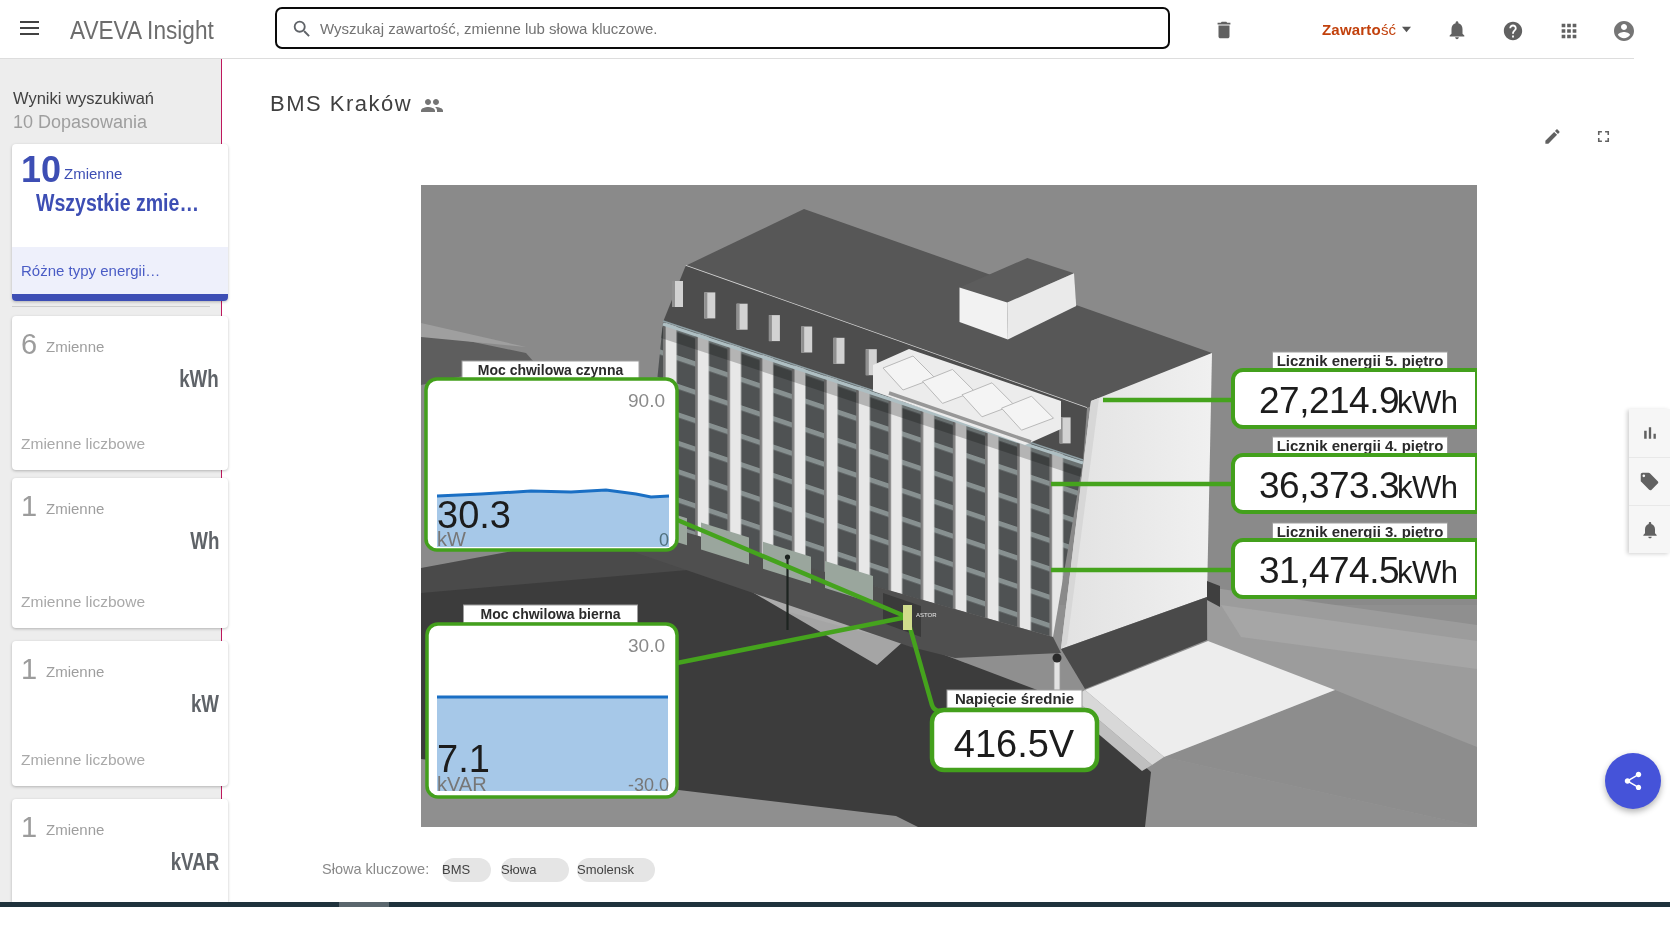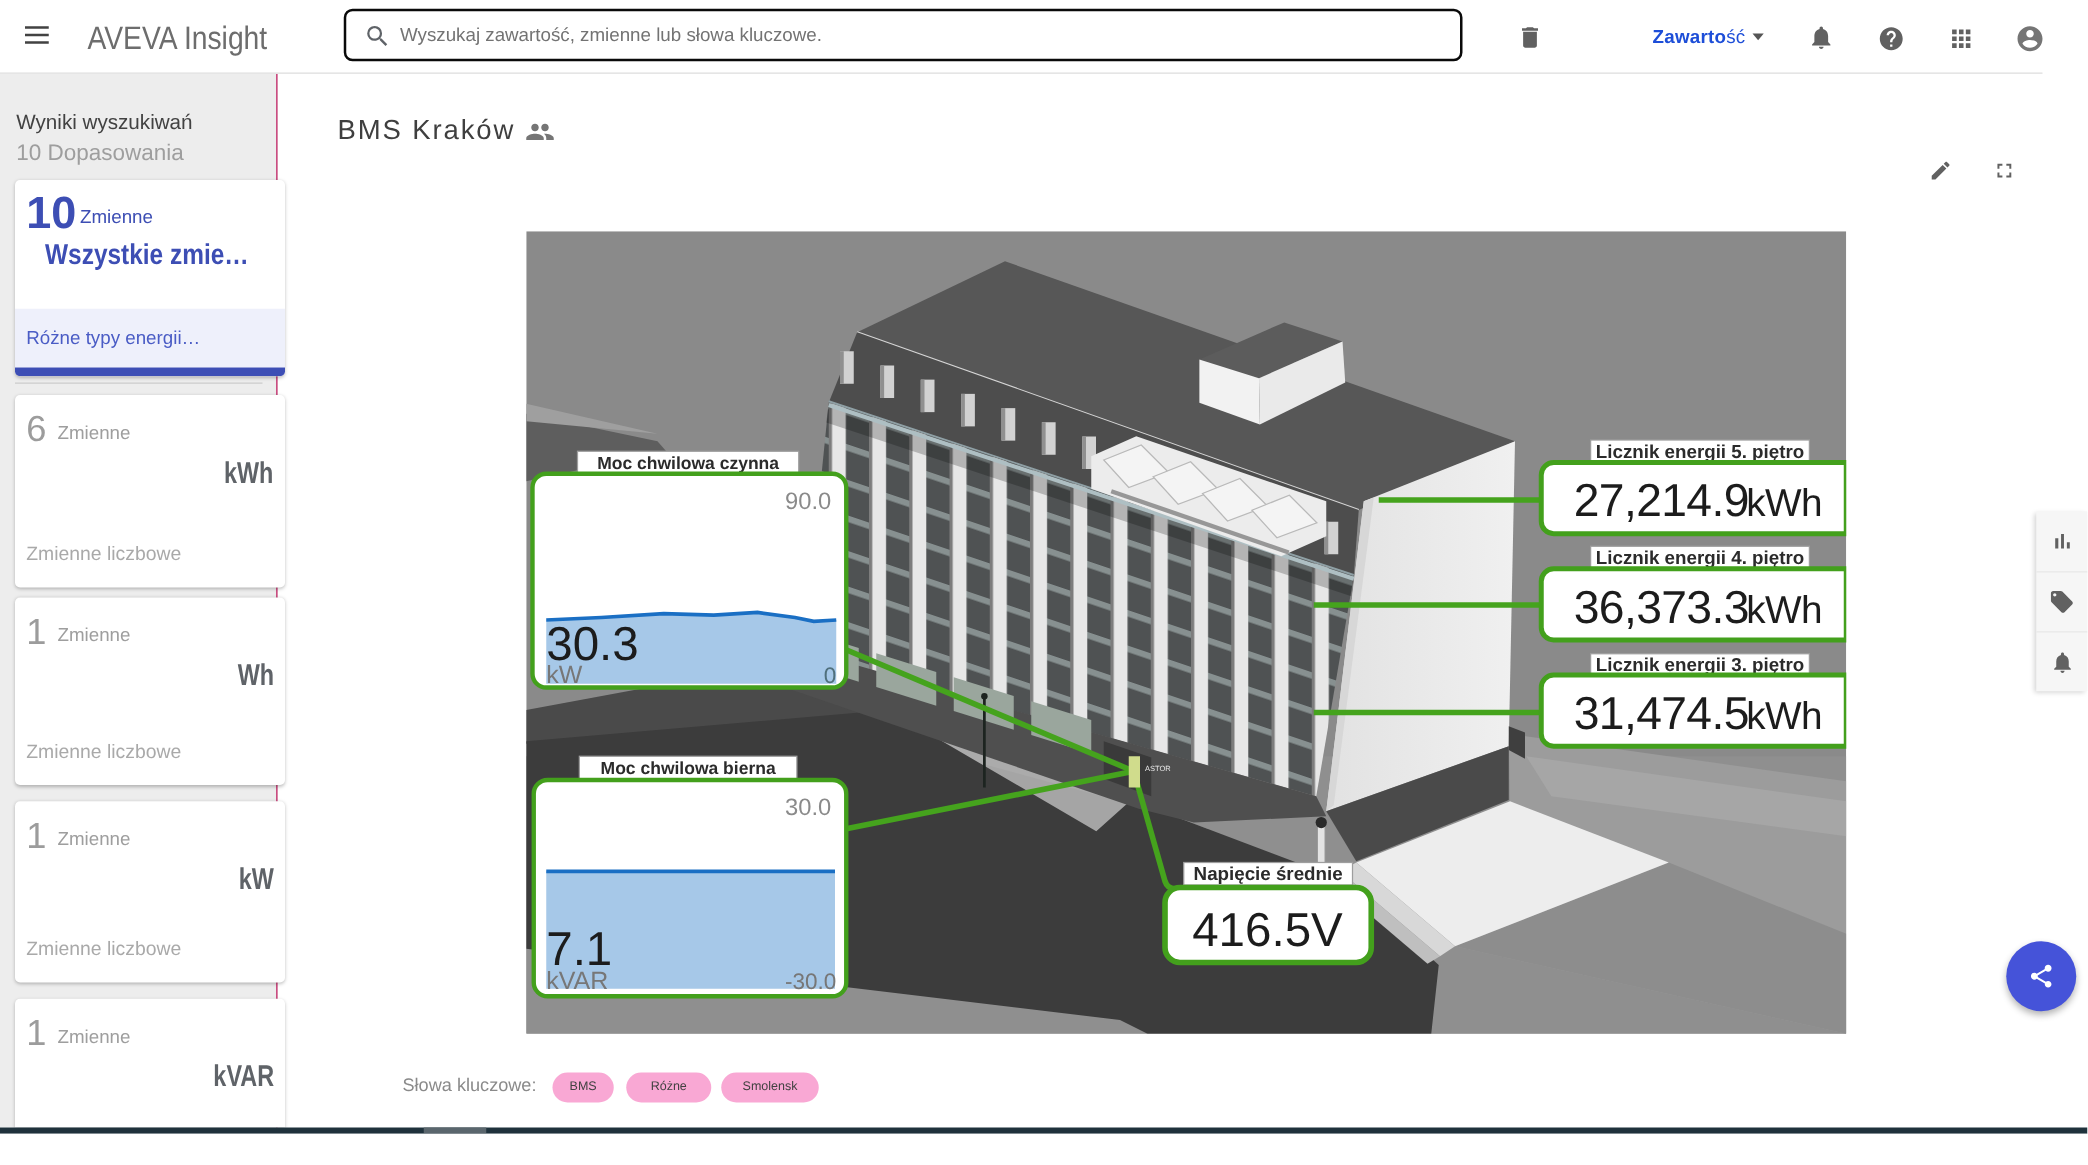--- a/index.html
+++ b/index.html
@@ -17,21 +17,21 @@
 #side .sub{position:absolute;left:13px;top:53px;font-size:18px;color:#9e9e9e}
 .card{position:absolute;left:12px;width:216px;background:#fff;border-radius:4px;box-shadow:0 1px 3px rgba(0,0,0,.25)}
 .bignum{position:absolute;left:9px;top:12px;font-size:29px;color:#9c9c9c}
 .zmt{position:absolute;left:34px;top:22px;font-size:15px;color:#9e9e9e}
 .unit{position:absolute;right:9px;top:49px;font-size:24px;font-weight:bold;color:#5f6368;transform:scaleX(.78);transform-origin:100% 0}
 .cbot{position:absolute;left:9px;bottom:17px;font-size:15.5px;color:#a9a9a9}
 
 #title{position:absolute;left:270px;top:91px;font-size:22px;color:#3f3f3f;letter-spacing:1.5px}
 #scene{position:absolute;left:421px;top:185px;width:1056px;height:642px}
 #kwlab{position:absolute;left:322px;top:861px;font-size:14.5px;color:#8a8a8a}
-.chip{position:absolute;top:858px;height:24px;border-radius:12px;background:#f9a8d4;color:#424242;font-size:10px;line-height:24px;text-align:center}
+.chip{position:absolute;top:858px;height:24px;border-radius:12px;background:#e5e5e5;color:#424242;font-size:13px;line-height:24px;}
 #toolbar{position:absolute;left:1629px;top:409px;width:41px;height:144px;background:#f6f6f6;box-shadow:-2px 1px 4px rgba(0,0,0,.18)}
 #fab{position:absolute;left:1605px;top:753px;width:56px;height:56px;border-radius:50%;background:#4553d9;box-shadow:0 3px 6px rgba(0,0,0,.3)}
 #botbar{position:absolute;left:0;top:902px;width:1670px;height:5px;background:#1f323c}
 #botthumb{position:absolute;left:339px;top:902px;width:50px;height:5px;background:#5a666d}
 #botwhite{position:absolute;left:0;top:907px;width:1670px;height:25px;background:#fff}
 </style></head>
 <body>
 <div id="topbar">
  <div id="burger">
       <div></div>
@@ -41,21 +41,21 @@
  <div id="logo">AVEVA Insight</div>
  <div id="search">
   <svg class="abs" style="left:14px;top:9px" width="22" height="22" viewBox="0 0 24 24">
         <path fill="#5f6368" d="M15.5 14h-.79l-.28-.27A6.47 6.47 0 0 0 16 9.5 6.5 6.5 0 1 0 9.5 16c1.61 0 3.09-.59 4.23-1.57l.27.28v.79l5 4.99L20.49 19l-4.99-5zm-6 0C7 14 5 12 5 9.5S7 5 9.5 5 14 7 14 9.5 12 14 9.5 14z"></path>
       </svg>
   <span class="ph">Wyszukaj zawartość, zmienne lub słowa kluczowe.</span>
  </div>
  <svg class="abs" style="left:1213px;top:18px" width="22" height="24" viewBox="0 0 24 24">
       <path fill="#616161" d="M6 19c0 1.1.9 2 2 2h8c1.1 0 2-.9 2-2V7H6v12zM19 4h-3.5l-1-1h-5l-1 1H5v2h14V4z"></path>
     </svg>
-  <span class="abs" style="left:1322px;top:21px;font-size:15px;color:#1d4ed8;font-weight:bold;letter-spacing:.2px">Zawarto<span style="font-weight:normal">ść</span></span>
+  <span class="abs" style="left:1322px;top:21px;font-size:15px;color:#c2410c;font-weight:bold;letter-spacing:.2px">Zawarto<span style="font-weight:normal">ść</span></span>
  <svg class="abs" style="left:1400px;top:25px" width="13" height="9" viewBox="0 0 14 10">
       <path fill="#555" d="M2 2l5 6 5-6z"></path>
     </svg>
  <svg class="abs" style="left:1446px;top:18px" width="22" height="24" viewBox="0 0 24 24">
       <path fill="#616161" d="M12 22c1.1 0 2-.9 2-2h-4c0 1.1.9 2 2 2zm6-6v-5c0-3.07-1.63-5.64-4.5-6.32V4c0-.83-.67-1.5-1.5-1.5s-1.5.67-1.5 1.5v.68C7.64 5.36 6 7.92 6 11v5l-2 2v1h16v-1l-2-2z"></path>
     </svg>
  <svg class="abs" style="left:1502px;top:20px" width="22" height="22" viewBox="0 0 24 24">
       <path fill="#616161" d="M12 2C6.48 2 2 6.48 2 12s4.48 10 10 10 10-4.48 10-10S17.52 2 12 2zm1 17h-2v-2h2v2zm2.07-7.75l-.9.92C13.45 12.9 13 13.5 13 15h-2v-.5c0-1.1.45-2.1 1.17-2.83l1.24-1.26c.37-.36.59-.86.59-1.41 0-1.1-.9-2-2-2s-2 .9-2 2H8c0-2.21 1.79-4 4-4s4 1.79 4 4c0 .88-.36 1.68-.93 2.25z"></path>
     </svg>
  <svg class="abs" style="left:1558px;top:20px" width="22" height="22" viewBox="0 0 24 24">
@@ -239,21 +239,21 @@
 <path d="M822,355 h234 v57 h-234 a10,10 0 0 1 -10,-10 v-37 a10,10 0 0 1 10,-10 z" fill="#fff" stroke="#43a01c" stroke-width="4"></path>
 <text x="838" y="398" font-size="37" fill="#1c1c1c" letter-spacing="-0.5">31,474.5<tspan font-size="31" dx="-2">kWh</tspan></text>
 <rect x="526.0" y="505" width="135" height="18" fill="#fff" stroke="#9e9e9e" stroke-width="1"></rect>
 <text x="593.5" y="519" font-size="15" font-weight="bold" fill="#2b2b2b" text-anchor="middle">Napięcie średnie</text>
 <rect x="511" y="525" width="165" height="60" rx="12" fill="#fff" stroke="#43a01c" stroke-width="4.5"></rect>
 <text x="593" y="572" font-size="38" fill="#1c1c1c" text-anchor="middle">416.5V</text>
 </svg></div>
 
 <div id="kwlab">Słowa kluczowe:</div>
 <div class="chip" style="left:442px;width:49px">BMS</div>
-<div class="chip" style="left:501px;width:68px">Różne</div>
+<div class="chip" style="left:501px;width:68px">Słowa</div>
 <div class="chip" style="left:577px;width:78px">Smolensk</div>
 
 <div id="toolbar">
     <div style="position:absolute;left:0;top:48px;width:100%;height:1px;background:#e8e8e8"></div>
     <div style="position:absolute;left:0;top:96px;width:100%;height:1px;background:#e8e8e8"></div>
  <svg class="abs" style="left:11px;top:14px" width="20" height="20" viewBox="0 0 24 24">
       <path fill="#616161" d="M5 9.2h3V19H5V9.2zM10.6 5h2.8v14h-2.8V5zm5.6 8H19v6h-2.8v-6z"></path>
     </svg>
  <svg class="abs" style="left:10px;top:62px" width="21" height="21" viewBox="0 0 24 24">
       <path fill="#616161" d="M21.41 11.58l-9-9C12.05 2.22 11.55 2 11 2H4c-1.1 0-2 .9-2 2v7c0 .55.22 1.05.59 1.42l9 9c.36.36.86.58 1.41.58.55 0 1.05-.22 1.41-.59l7-7c.37-.36.59-.86.59-1.41 0-.55-.23-1.06-.59-1.42zM5.5 7C4.67 7 4 6.33 4 5.5S4.67 4 5.5 4 7 4.67 7 5.5 6.33 7 5.5 7z"></path>

